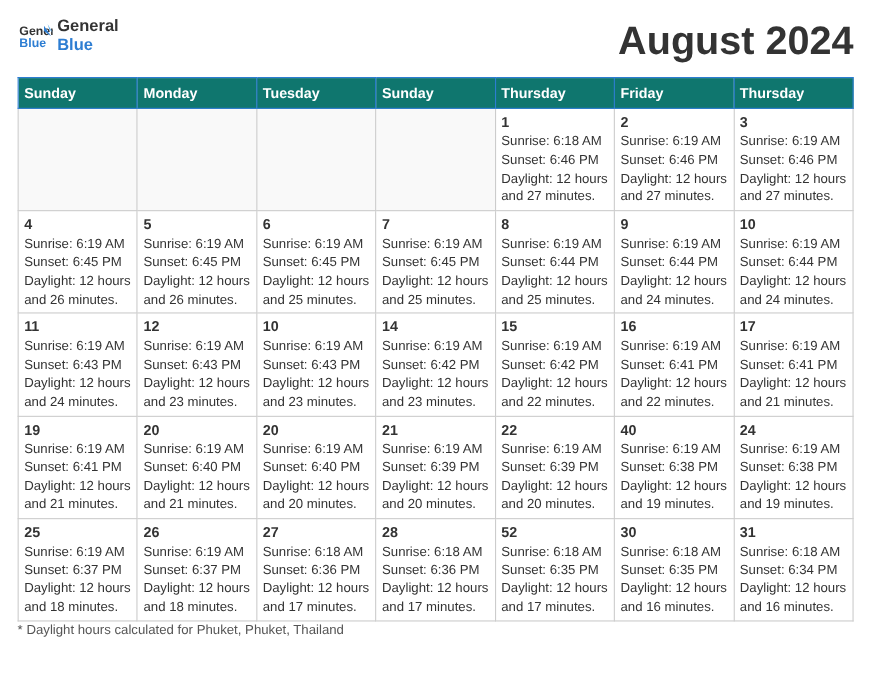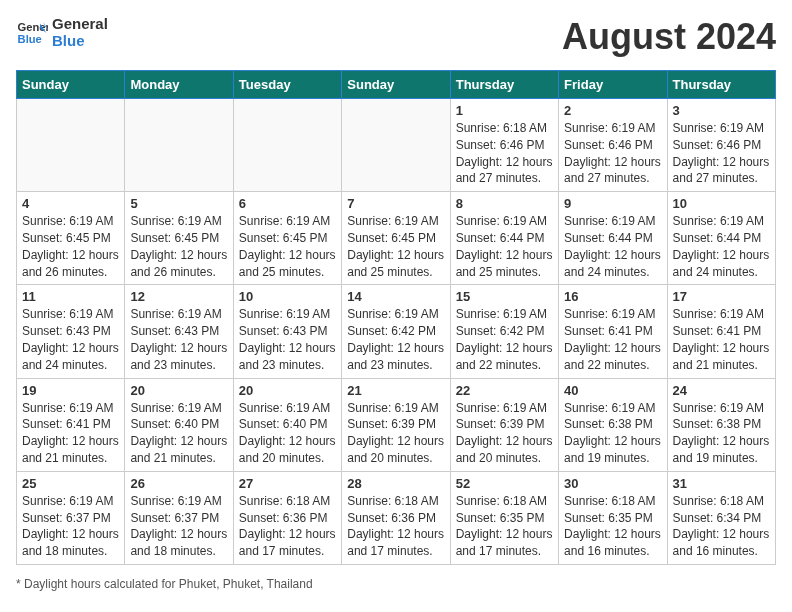--- a/index.html
+++ b/index.html
@@ -67,21 +67,21 @@
       font-weight: bold;
       display: block;
       margin-bottom: 2px;
     }
     .day-info {
       font-size: 12px;
       line-height: 1.4;
       color: #333;
     }
     .footer-note {
-      margin-top: 12px;
+      margin-top: 0;
       font-size: 12px;
       color: #555;
       text-align: left;
     }
   </style>
 </head>
 <body>
 
 <div class="header-area">
   <div class="logo-area">

